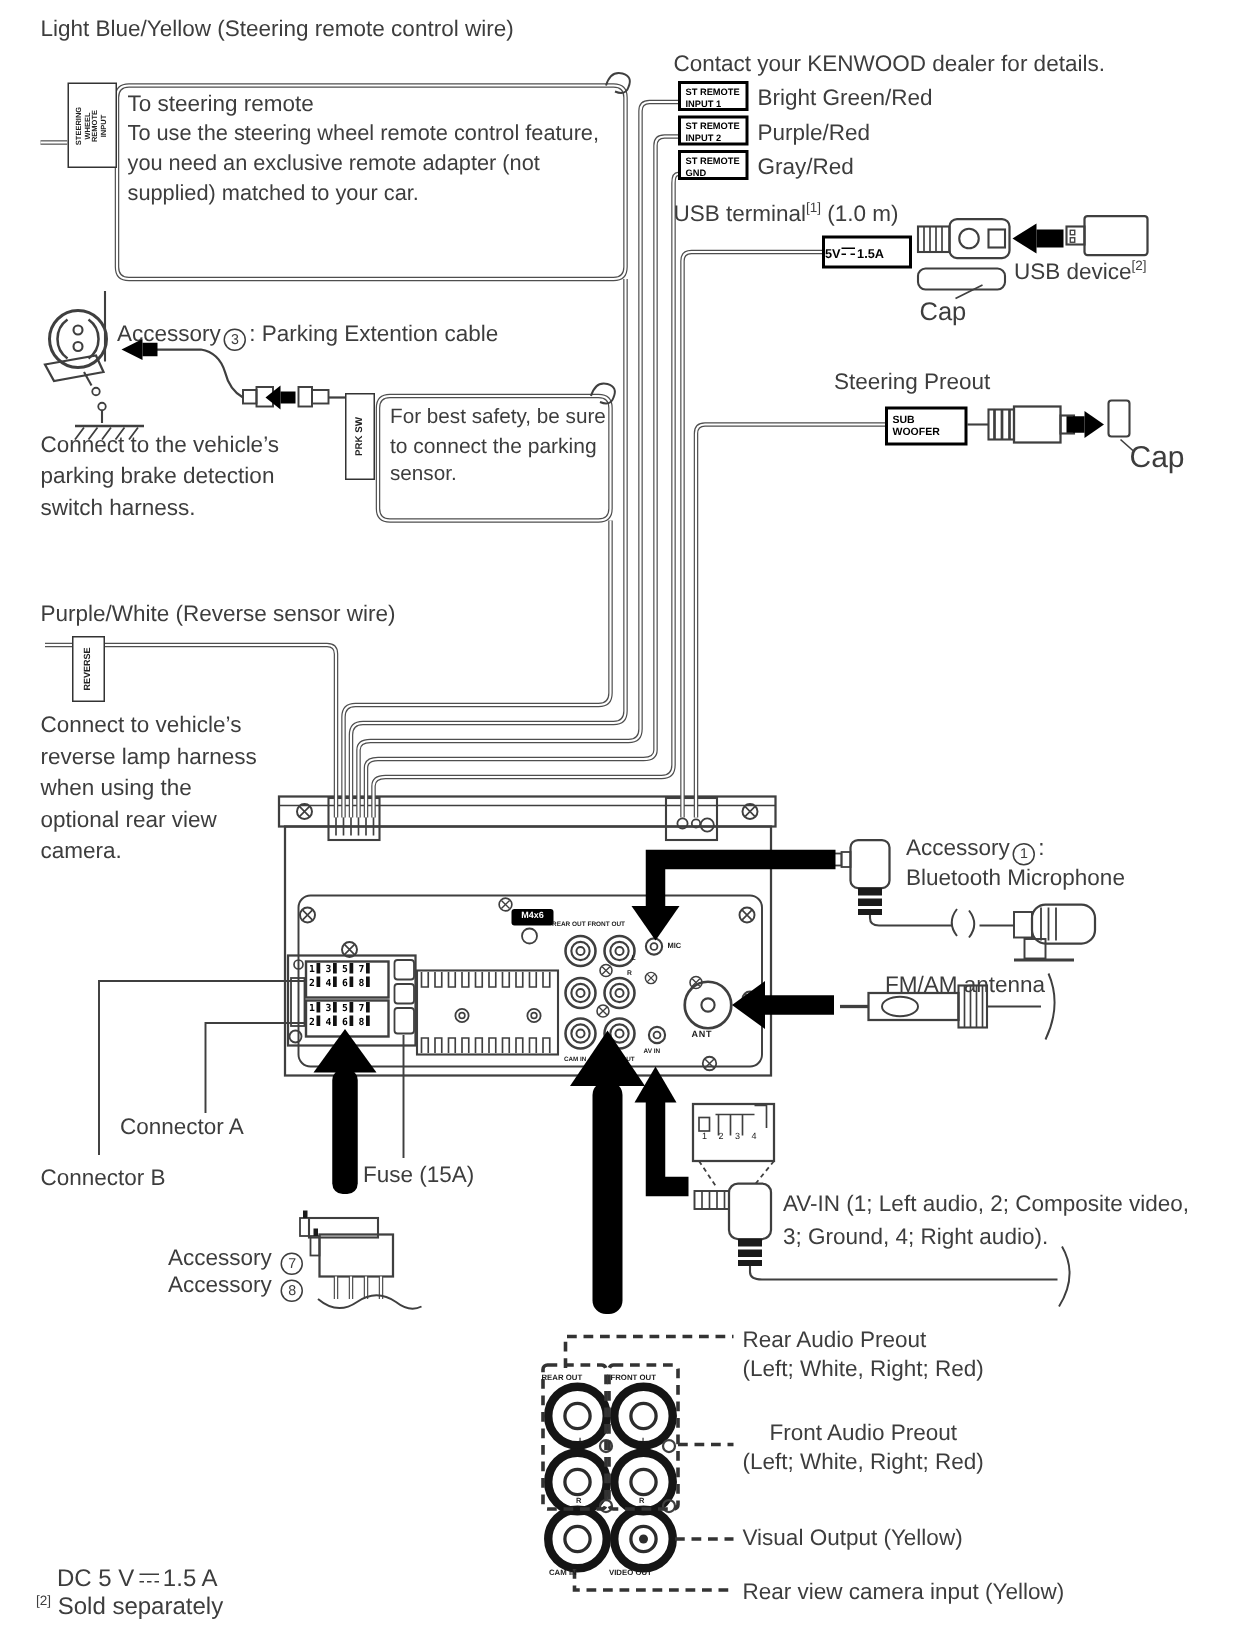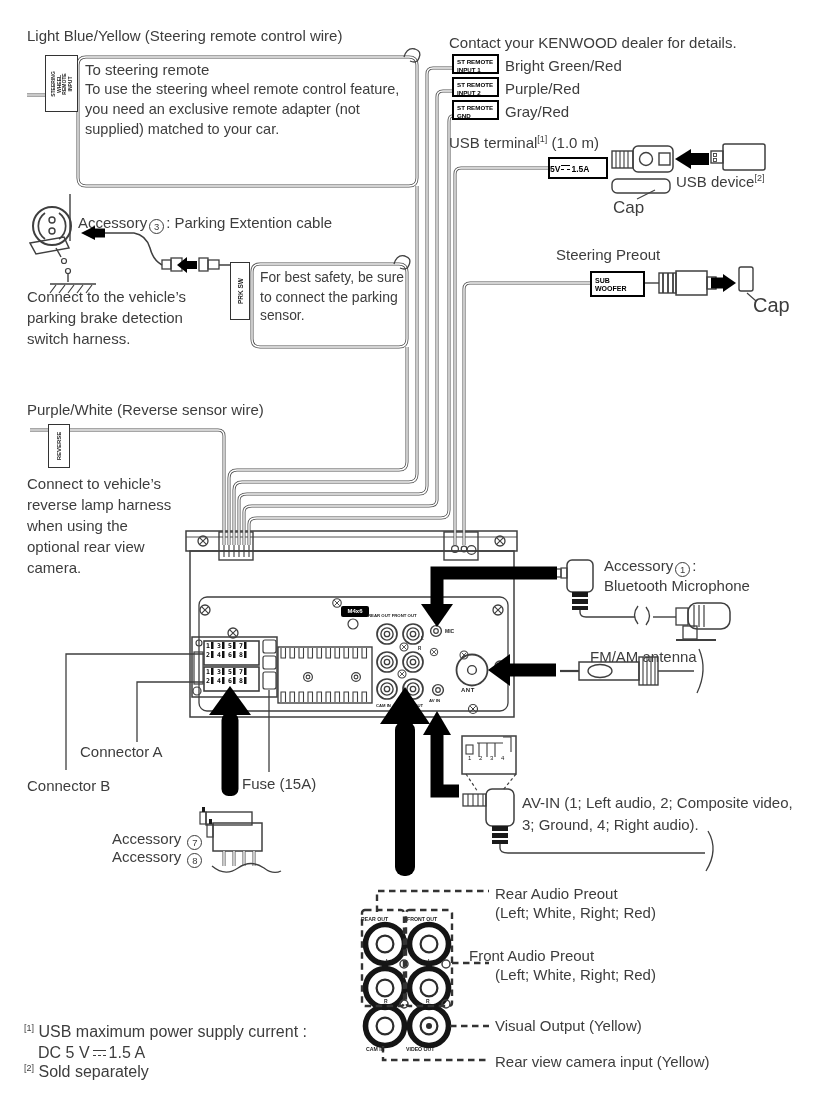--- a/index.html
+++ b/index.html
@@ -293,21 +293,21 @@
       <path d="M377,912V891H489"></path>
       <path d="M452,963H489"></path>
       <path d="M450,1026H489"></path>
       <path d="M383,1046V1060H489"></path>
     </g>
   </g>
 </svg>
 
 <div class="layer">
 
-  <span class="t" style="left:27px;top:26px">Light Blue/Yellow (Steering remote control wire)</span>
+  <span class="t" style="left:27px;top:10px">Light Blue/Yellow (Steering remote control wire)</span>
   <div class="vb" style="left:45px;top:55px;width:33px;height:57px">
     <div class="vt" style="font-size:5px;line-height:5.6px">
       <span style="display:block">STEERING</span>
       <span style="display:block">WHEEL</span>
       <span style="display:block">REMOTE</span>
       <span style="display:block">INPUT</span>
     </div>
   </div>
   <span class="t" style="left:85px;top:60px">To steering remote</span>
   <span class="t" style="left:85px;top:80px;font-size:14.5px">To use the steering wheel remote control feature,</span>
@@ -397,26 +397,25 @@
   <span class="pl" style="left:361px;top:916px;font-size:5.2px">REAR OUT</span>
   <span class="pl" style="left:407px;top:916px;font-size:5.2px">FRONT OUT</span>
   <span class="pl" style="left:386px;top:958px;font-size:5px">L</span>
   <span class="pl" style="left:428px;top:958px;font-size:5px">L</span>
   <span class="pl" style="left:384px;top:998px;font-size:5px">R</span>
   <span class="pl" style="left:426px;top:998px;font-size:5px">R</span>
   <span class="pl" style="left:366px;top:1046px;font-size:5.2px">CAM IN</span>
   <span class="pl" style="left:406px;top:1046px;font-size:5.2px">VIDEO OUT</span>
   <span class="t" style="left:495px;top:884px">Rear Audio Preout</span>
   <span class="t" style="left:495px;top:903px">(Left; White, Right; Red)</span>
-  <span class="t" style="left:469px;top:946px">Front Audio Preout</span>
+  <span class="t" style="left:513px;top:946px">Front Audio Preout</span>
   <span class="t" style="left:495px;top:965px">(Left; White, Right; Red)</span>
   <span class="t" style="left:495px;top:1016px">Visual Output (Yellow)</span>
   <span class="t" style="left:495px;top:1052px">Rear view camera input (Yellow)</span>
 
-  <span class="t fn" style="left:24px;top:1021px"><sup>[1]</sup> <span>USB maximum power supply current :</span></span>
   <span class="t fn" style="left:38px;top:1042px"><span>DC 5 V</span><span class="dc"></span><span>1.5 A</span></span>
   <span class="t fn" style="left:24px;top:1061px"><sup>[2]</sup> <span>Sold separately</span></span>
 </div>
 
 <svg class="layer" viewBox="0 0 827 1097" style="pointer-events:none">
   <g fill="#000" stroke="#000">
     <path d="M557,573H437V605" fill="none" stroke-width="13" stroke-linejoin="miter"></path>
     <polygon points="421,604 453,604 437,627" stroke="none"></polygon>
     <path d="M556,670H510" fill="none" stroke-width="13"></path>
     <polygon points="510,654 510,686 488,670" stroke="none"></polygon>

